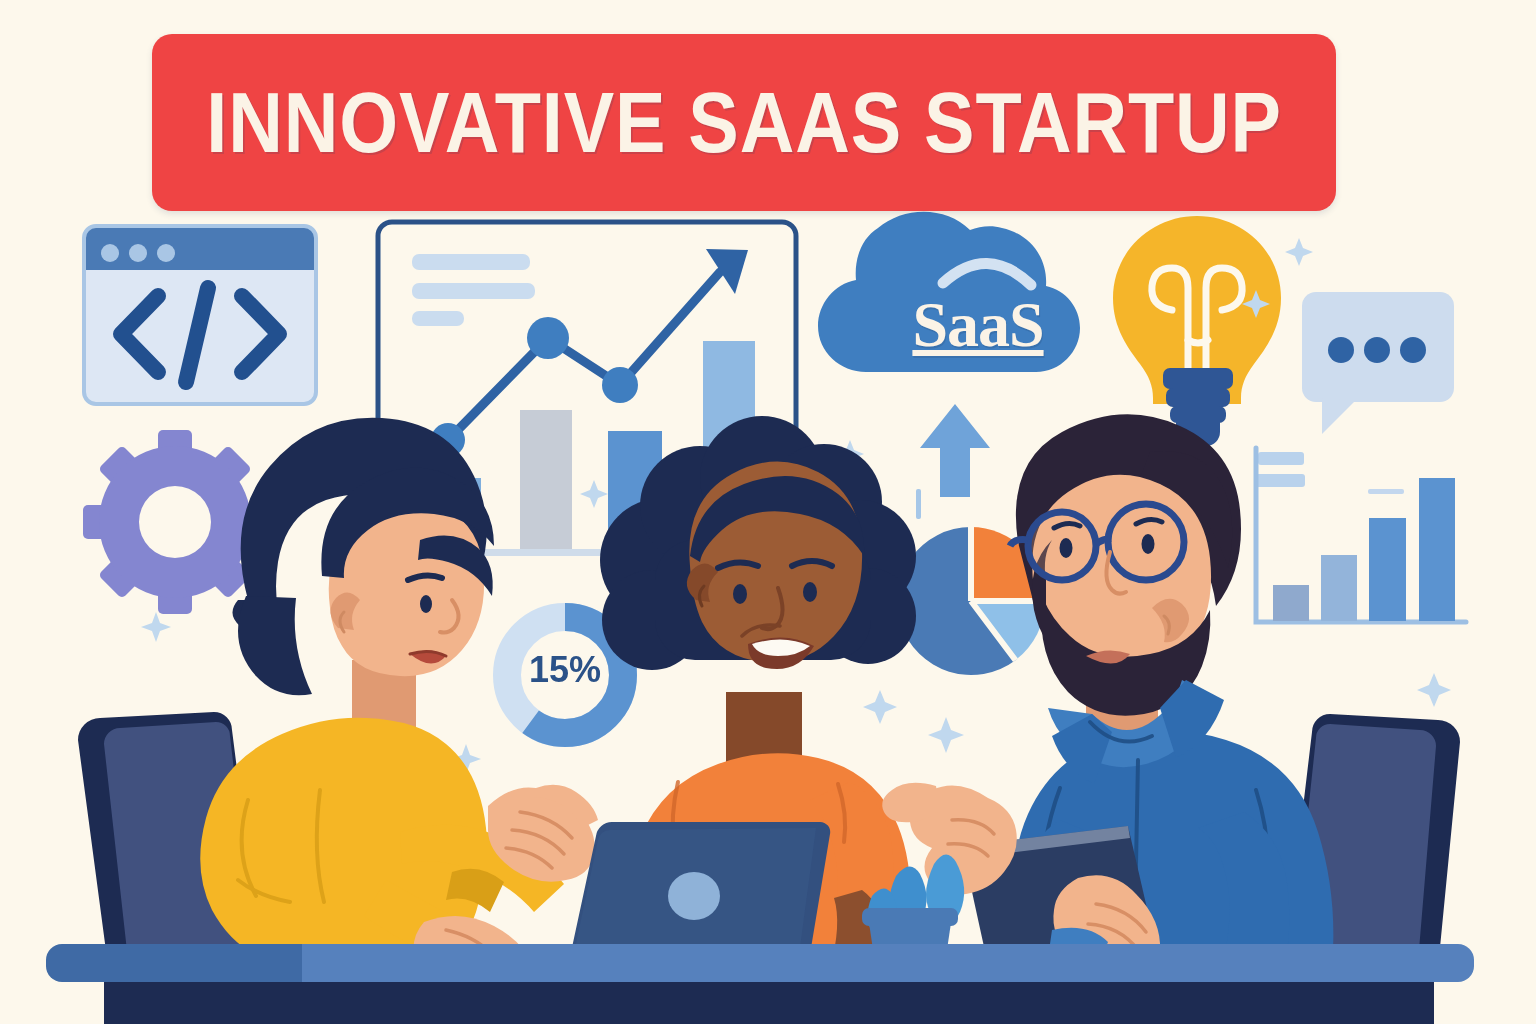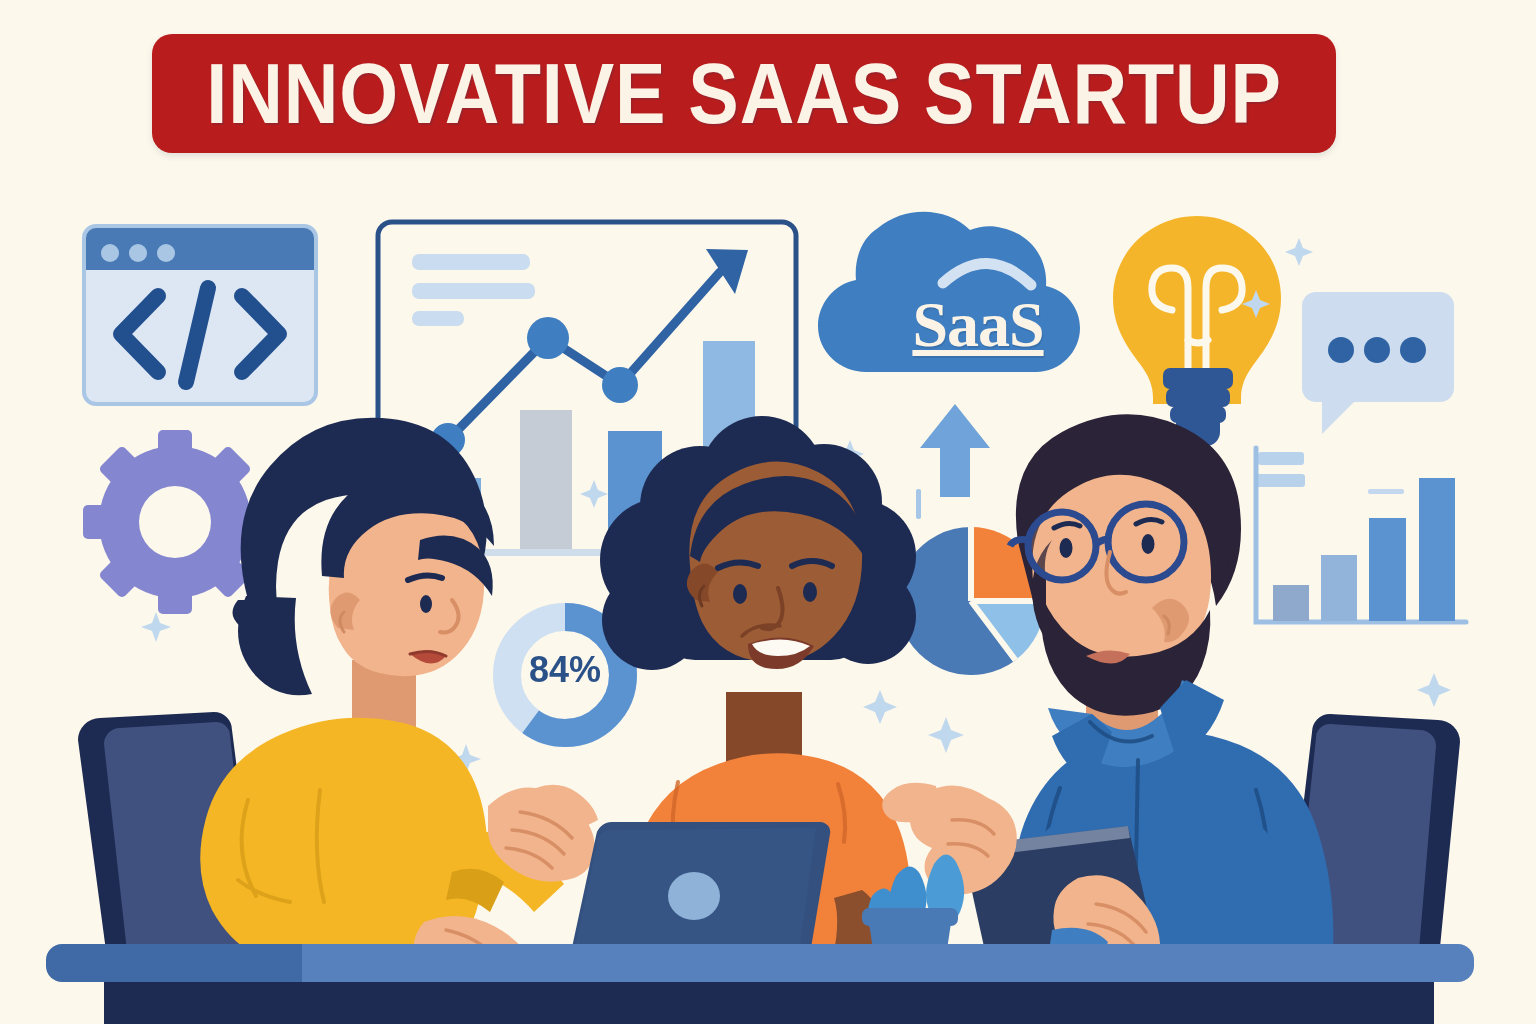--- a/index.html
+++ b/index.html
@@ -7,22 +7,22 @@
   body{
     width:1536px;height:1024px;overflow:hidden;
     font-family:"Liberation Sans","DejaVu Sans",sans-serif;
     background:#fdf8ec;
   }
   #scene{position:relative;width:1536px;height:1024px;background:#fdf8ec;overflow:hidden;}
   .abs{position:absolute;}
 
   
   #title-banner{
-    left:152px;top:34px;width:1184px;height:119px;
-    background:#b91c1c;border-radius:20px;
+    left:152px;top:34px;width:1184px;height:177px;
+    background:#ef4444;border-radius:20px;
     display:flex;align-items:center;justify-content:center;
     box-shadow:0 3px 6px rgba(40,60,100,.13);
   }
   #title-text{
     color:#fbf3e6;
     font-family:"Liberation Sans","DejaVu Sans",sans-serif;
     font-weight:bold;
     font-size:86px;
     letter-spacing:1px;
     transform:scaleX(.88);
@@ -194,21 +194,21 @@
       <path d="M1256 290 l4 10 10 4 -10 4 -4 10 -4 -10 -10 -4 10 -4 Z"></path>
       <path d="M1299 238 l4 10 10 4 -10 4 -4 10 -4 -10 -10 -4 10 -4 Z"></path>
       <path d="M850 440 l4 10 10 4 -10 4 -4 10 -4 -10 -10 -4 10 -4 Z"></path>
       <path d="M1072 462 l4 10 10 4 -10 4 -4 10 -4 -10 -10 -4 10 -4 Z"></path>
       <path d="M594 480 l4 10 10 4 -10 4 -4 10 -4 -10 -10 -4 10 -4 Z"></path>
     </g>
   </svg>
 
   <div class="abs" id="saas-word">SaaS</div>
 
-  <div class="abs" id="donut-label">84%</div>
+  <div class="abs" id="donut-label">15%</div>
 
   <svg class="svglayer" viewBox="0 0 1536 1024" xmlns="http://www.w3.org/2000/svg">
 
     <g>
       <path d="M78 740 a22 22 0 0 1 22 -22 L214 712 a18 18 0 0 1 18 18 L262 966 L108 966 Z" fill="#1d2b52"></path>
       <path d="M104 744 a16 16 0 0 1 16 -16 L216 722 a14 14 0 0 1 14 14 L256 960 L128 960 Z" fill="#41517f"></path>
     </g>
 
     <g>
       <path d="M1460 742 a22 22 0 0 0 -22 -22 L1330 714 a18 18 0 0 0 -18 18 L1284 968 L1438 968 Z" fill="#1d2b52"></path>

